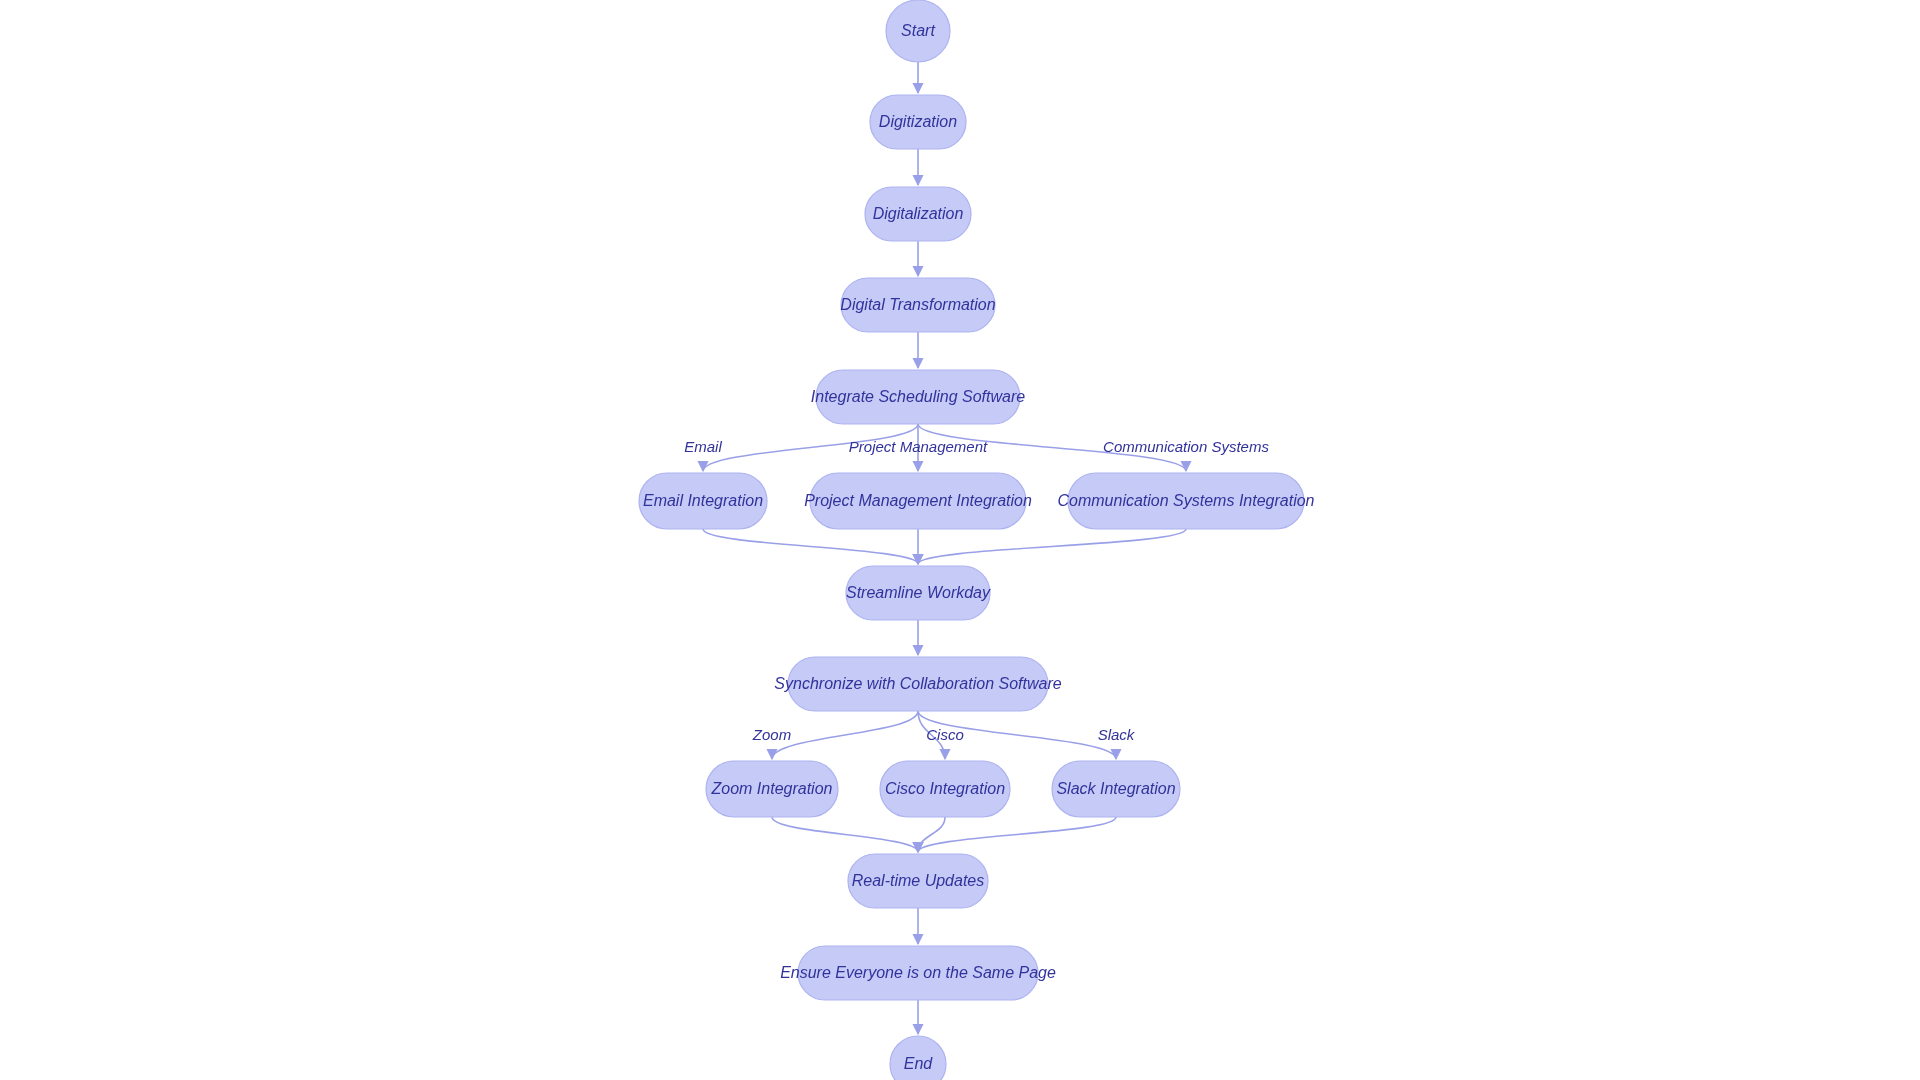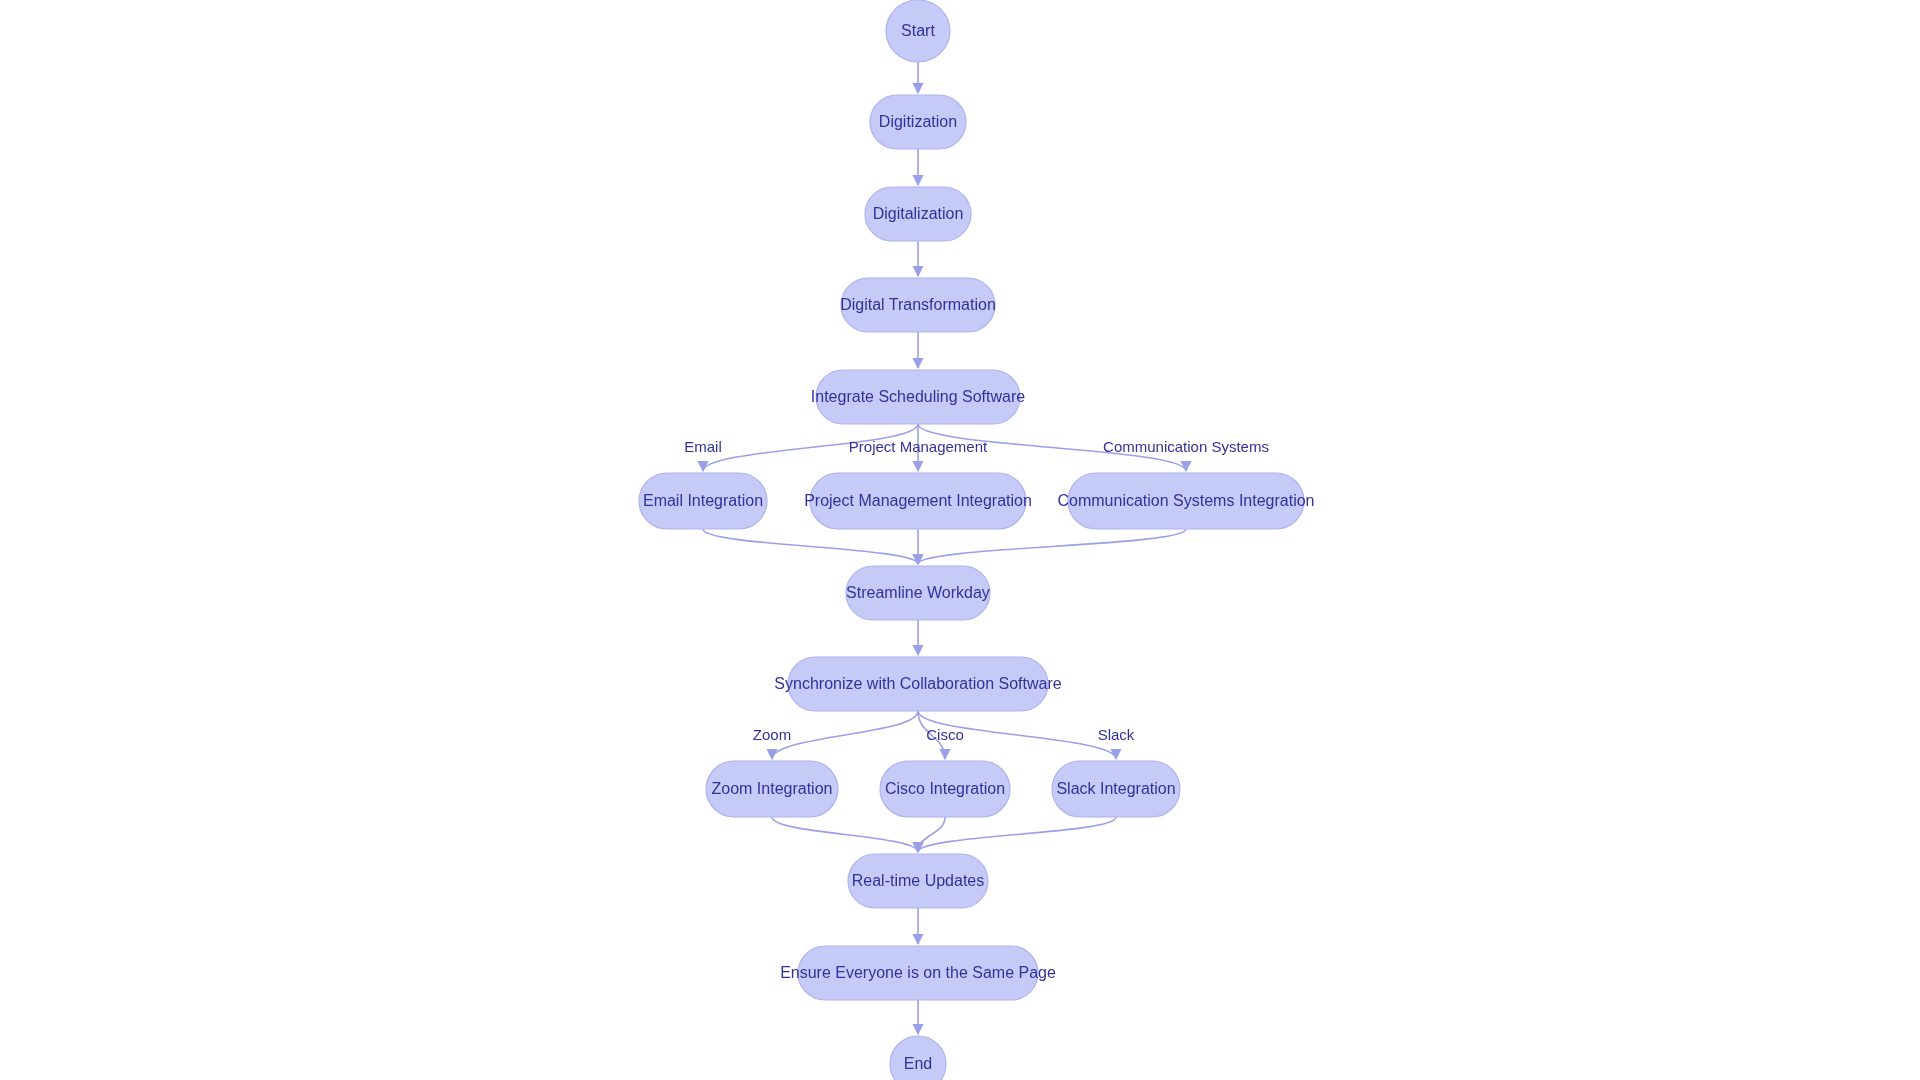--- a/index.html
+++ b/index.html
@@ -9,20 +9,21 @@
     width: 1920px;
     height: 1080px;
     overflow: hidden;
     font-family: "Liberation Sans", sans-serif;
   }
   #diagram-root {
     position: relative;
     width: 1920px;
     height: 856px;
     background: #ffffff;
+    font-style: italic;
   }
   svg#flow-canvas {
     position: absolute;
     top: 0;
     left: 0;
     width: 1920px;
     height: 1080px;
   }
   .node-shape {
     fill: #c5caf7;

